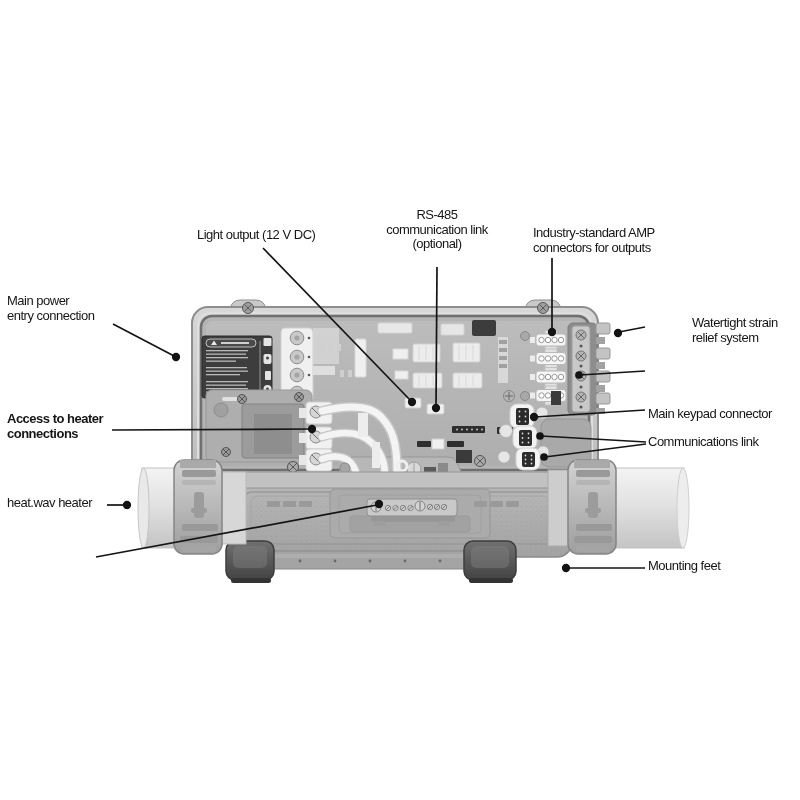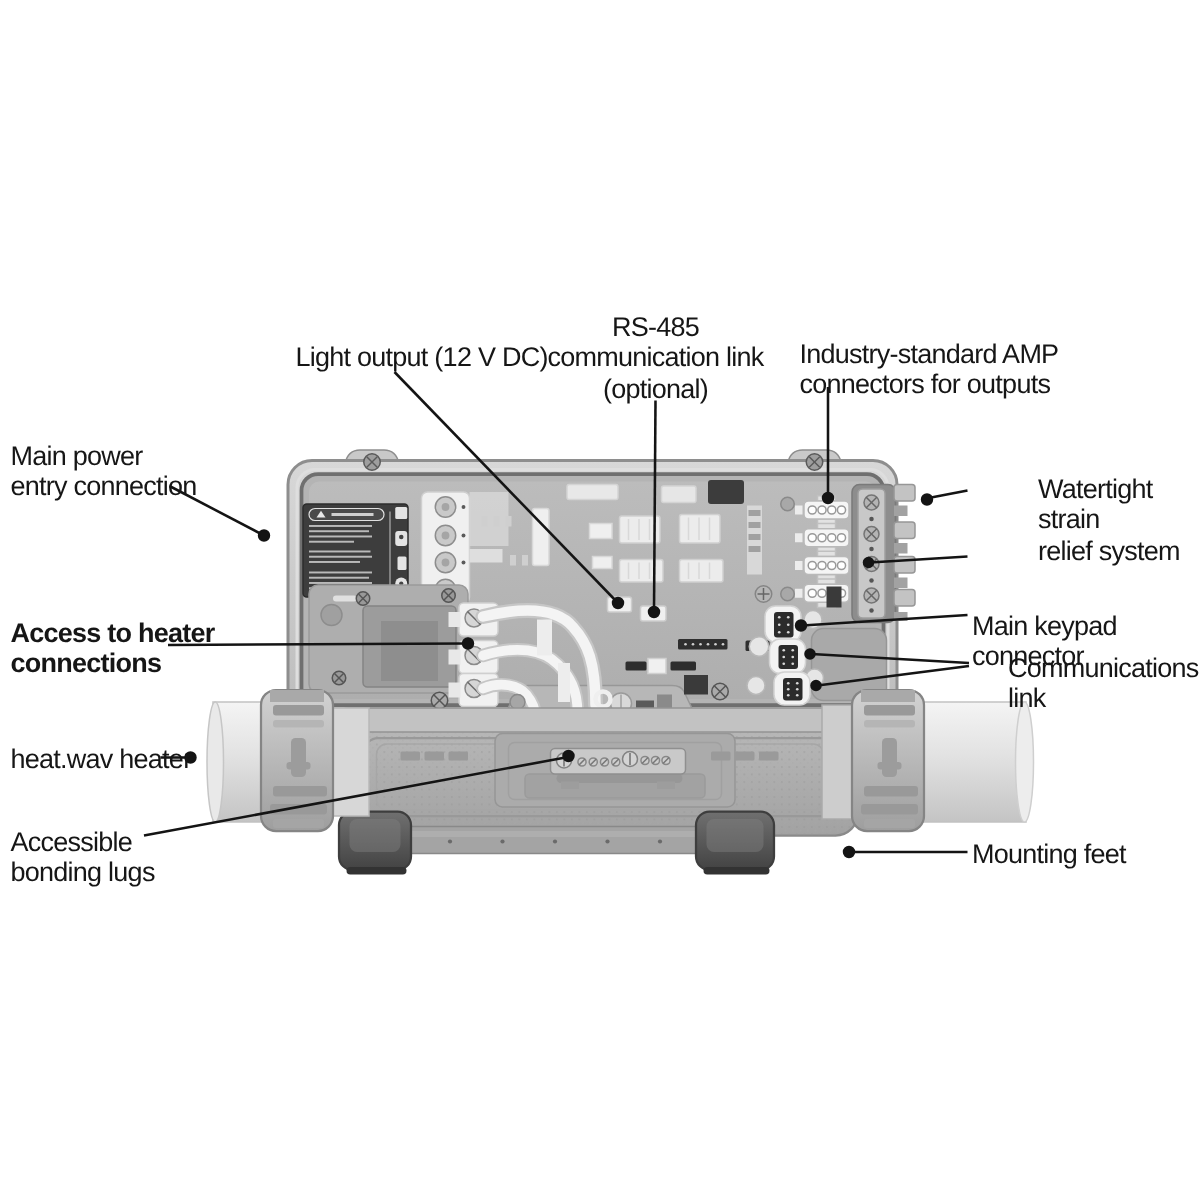--- a/index.html
+++ b/index.html
@@ -1,21 +1,21 @@
 <!DOCTYPE html>
 <html><head>
 <meta charset="utf-8">
 <style>
   html,body{margin:0;padding:0;background:#ffffff;}
   .stage{position:relative;width:800px;height:800px;background:#ffffff;overflow:hidden;}
   .stage svg{position:absolute;left:0;top:0;}
   .callout{
     position:absolute;
     font-family:"Liberation Sans",sans-serif;
-    font-size:18px;line-height:1.13;letter-spacing:-0.5px;
+    font-size:13px;line-height:1.13;letter-spacing:-0.5px;
     color:#161616;white-space:pre-line;
   }
   .callout.center{text-align:center;}
 </style>
 </head>
 <body>
 
 <div class="stage">
 
 <svg width="800" height="800" viewBox="0 0 800 800" aria-hidden="true">
@@ -545,21 +545,19 @@
 entry connection</div>
 <div class="callout" style="left:197px;top:228px;text-align:center;">Light output (12 V DC)</div>
 <div class="callout center" style="left:357px;top:208px;width:160px;">RS-485
 communication link
 (optional)</div>
 <div class="callout" style="left:533px;top:226px;">Industry-standard AMP
 connectors for outputs</div>
 <div class="callout" style="left:648px;top:316px;margin-left:44px;">Watertight strain
 relief system</div>
 <div class="callout" style="left:648px;top:407px;">Main keypad connector</div>
-<div class="callout" style="left:648px;top:435px;margin-left:24px;">Communications link</div>
+<div class="callout" style="left:648px;top:435px;">Communications link</div>
 <div class="callout" style="left:7px;top:412px;font-weight:bold;">Access to heater
 connections</div>
 <div class="callout" style="left:7px;top:496px;">heat.wav heater</div>
-<div class="callout" style="left:7px;top:551px;">Accessible
-bonding lugs</div>
 <div class="callout" style="left:648px;top:559px;">Mounting feet</div>
 
 </div>
 
 </body></html>

